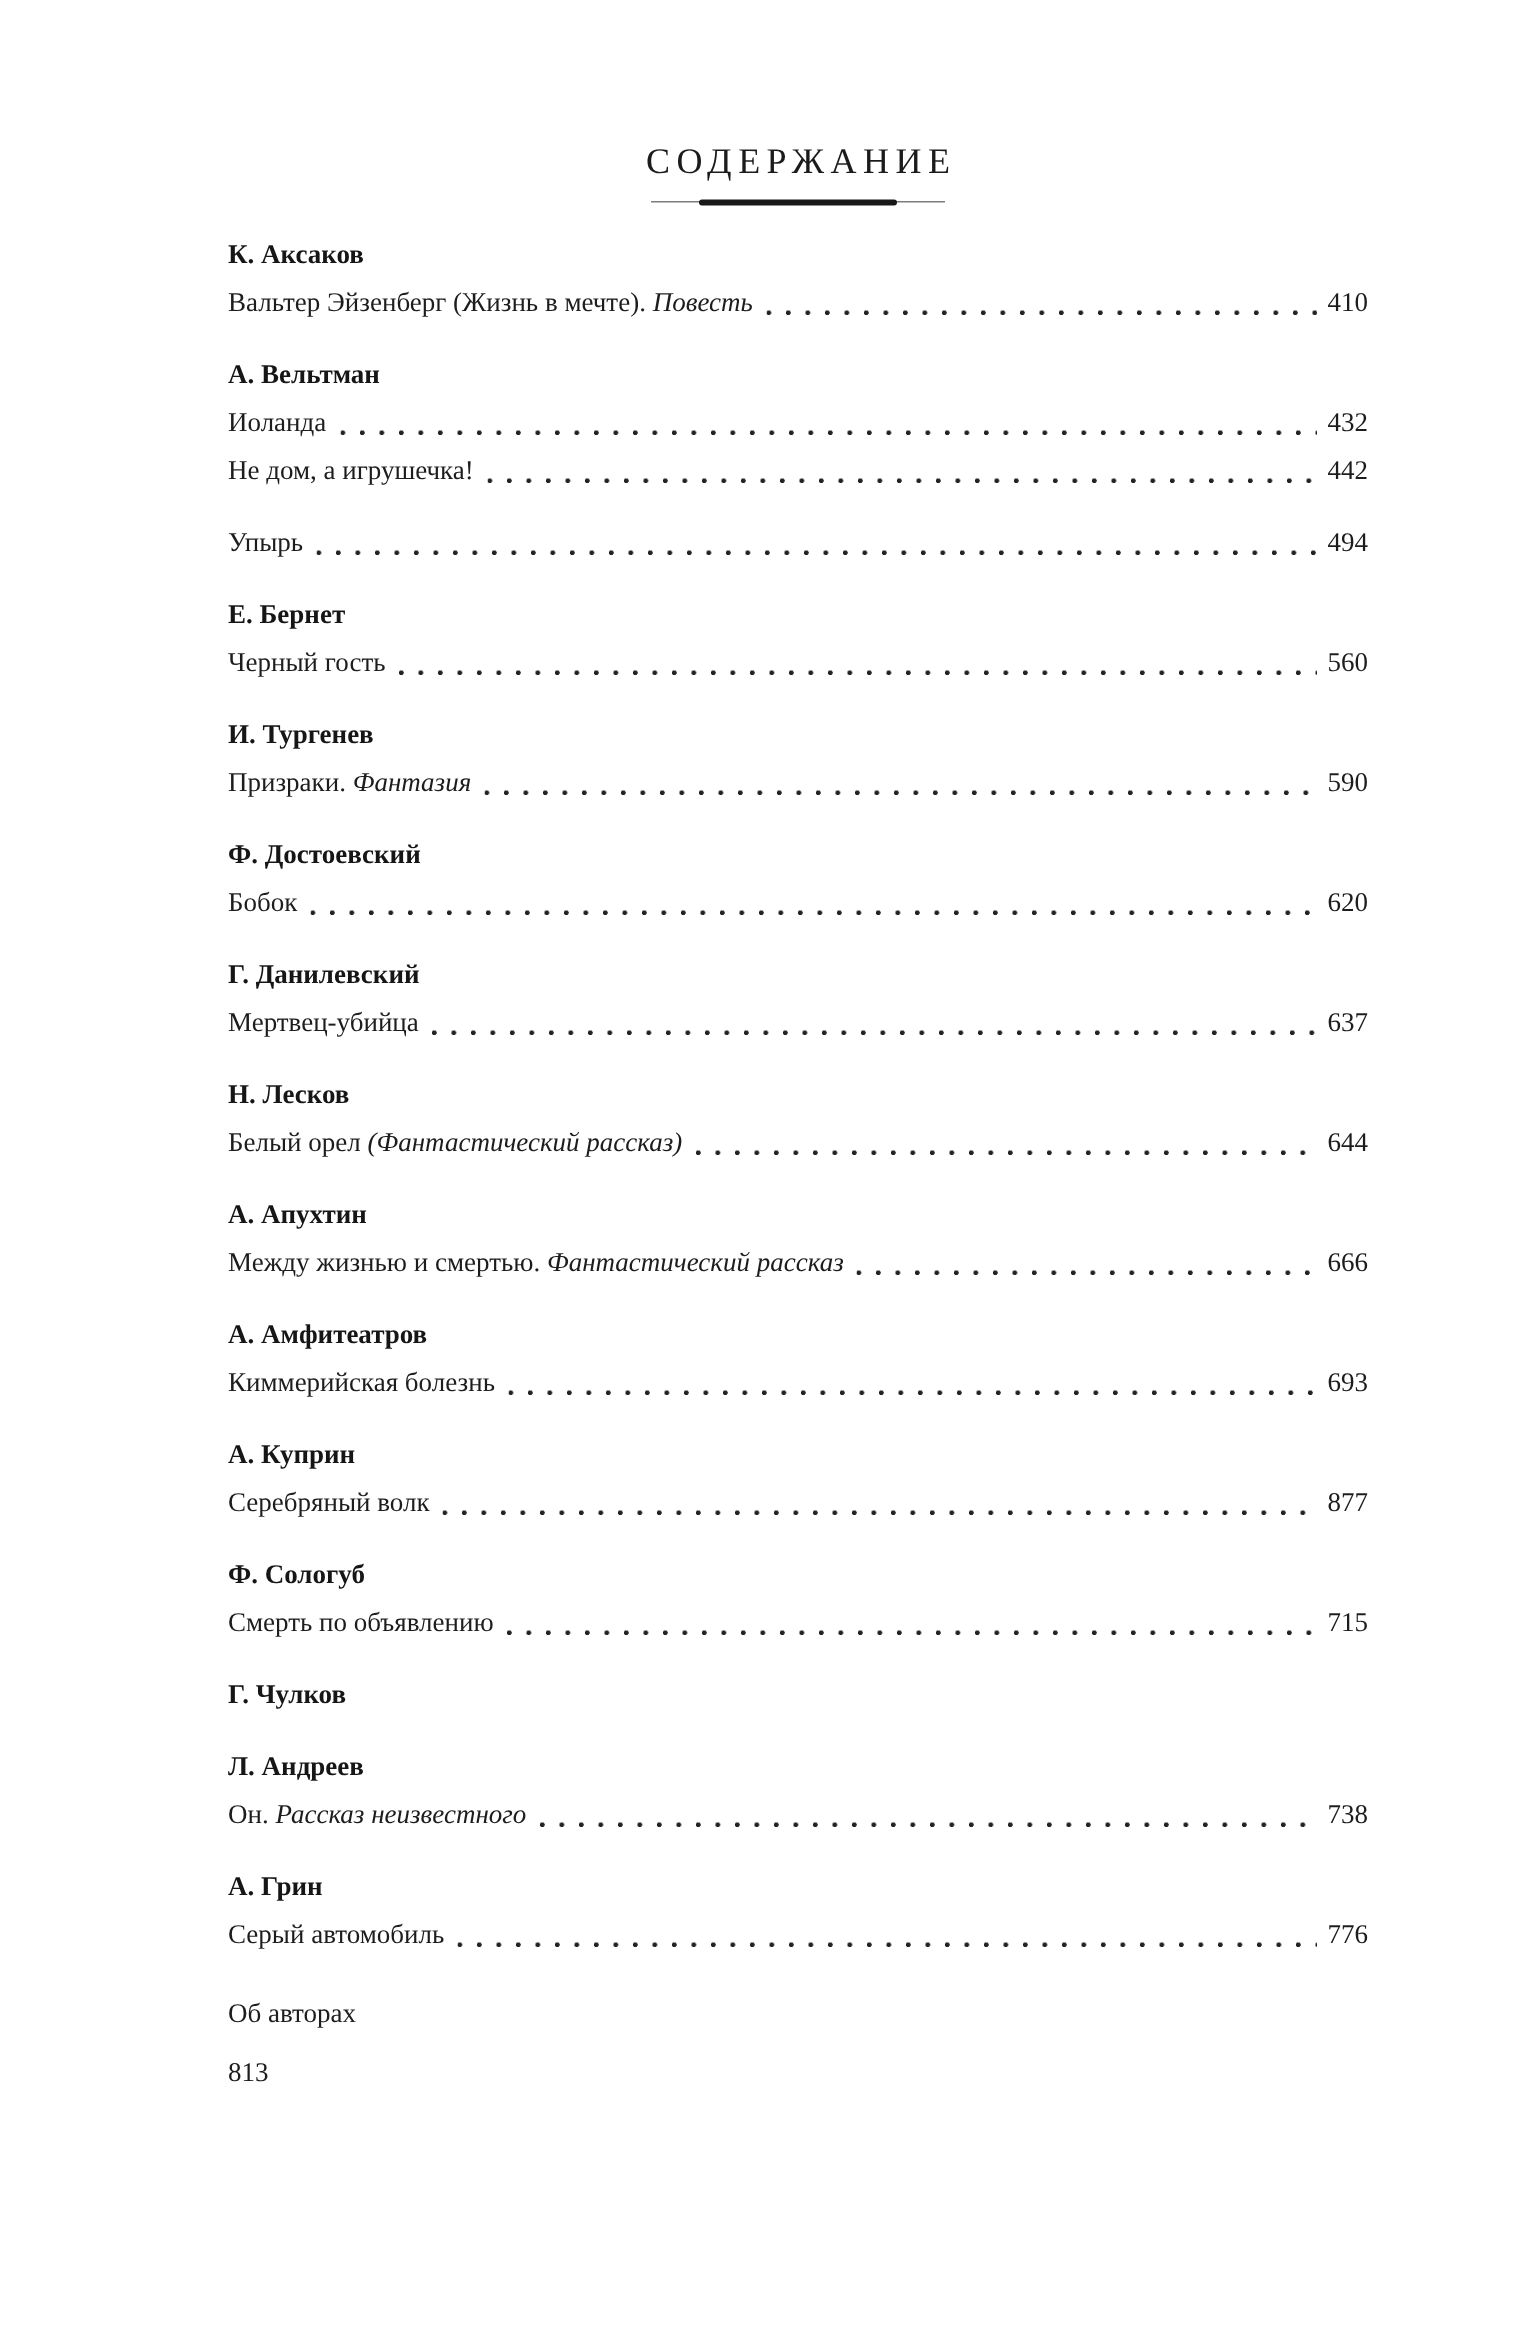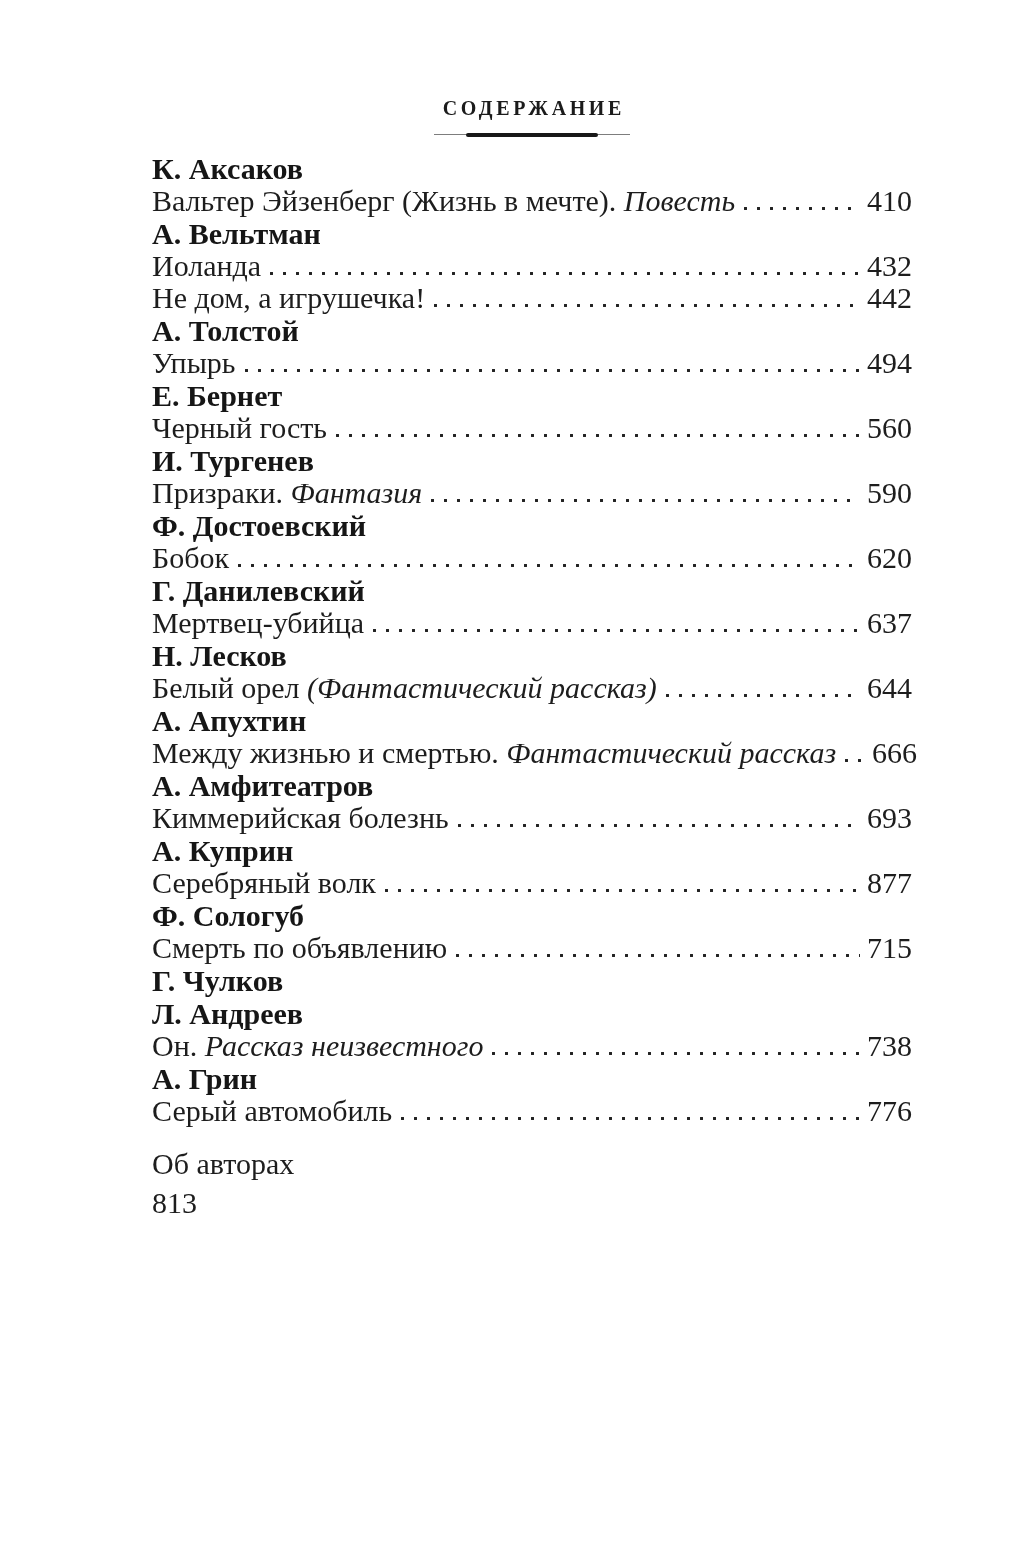--- a/index.html
+++ b/index.html
@@ -24,23 +24,23 @@
   
   .toc-header {
     position: absolute;
     top: 97px;
     left: 152px;
     width: 760px;
     text-align: center;
   }
   .toc-title {
     margin: 0;
-    font-size: 20px;
+    font-size: 24px;
     line-height: 22px;
-    font-weight: 700;
+    font-weight: 400;
     letter-spacing: 0.18em;
     padding-left: 0.18em; 
     color: #1b1b1b;
   }
   .title-rule {
     position: relative;
     width: 196px;
     height: 5px;
     margin: 13px auto 0 auto;
   }
@@ -59,23 +59,23 @@
     height: 4px;
     background: #181818;
     border-radius: 2px;
   }
   
   .toc {
     position: absolute;
     top: 153px;
     left: 152px;
     width: 760px;
-    font-size: 30px;
-  }
-  .toc-section { margin-top: 1px; }
+    font-size: 18px;
+  }
+  .toc-section { margin-top: 16px; }
   .toc-section:first-child { margin-top: 0; }
   .author-row {
     height: 32px;
     line-height: 32px;
     font-weight: 700;
     color: #161616;
     white-space: nowrap;
   }
   .work-row {
     display: flex;
@@ -128,21 +128,20 @@
           <span class="dots"></span>
           <span class="pagenum">432</span>
         </div>
         <div class="work-row">
           <span class="work-title">Не дом, а игрушечка!</span>
           <span class="dots"></span>
           <span class="pagenum">442</span>
         </div>
       </section>
       <section class="toc-section">
-        <div class="author-row">А. Толстой</div>
         <div class="work-row">
           <span class="work-title">Упырь</span>
           <span class="dots"></span>
           <span class="pagenum">494</span>
         </div>
       </section>
       <section class="toc-section">
         <div class="author-row">Е. Бернет</div>
         <div class="work-row">
           <span class="work-title">Черный гость</span>

